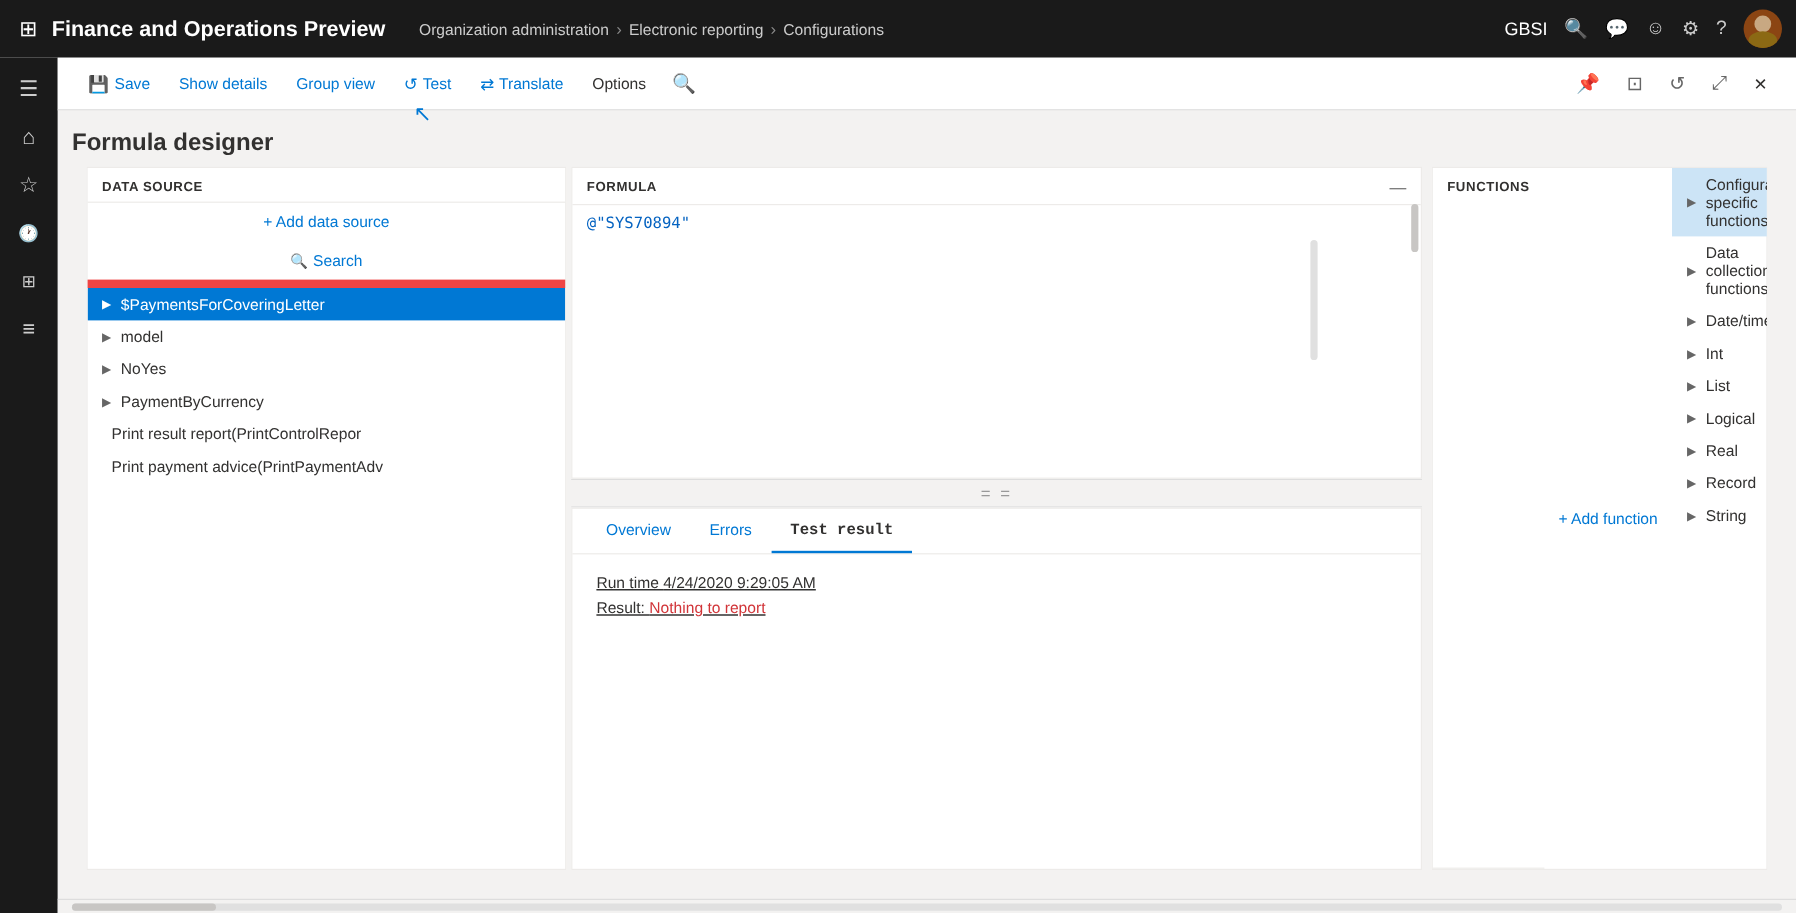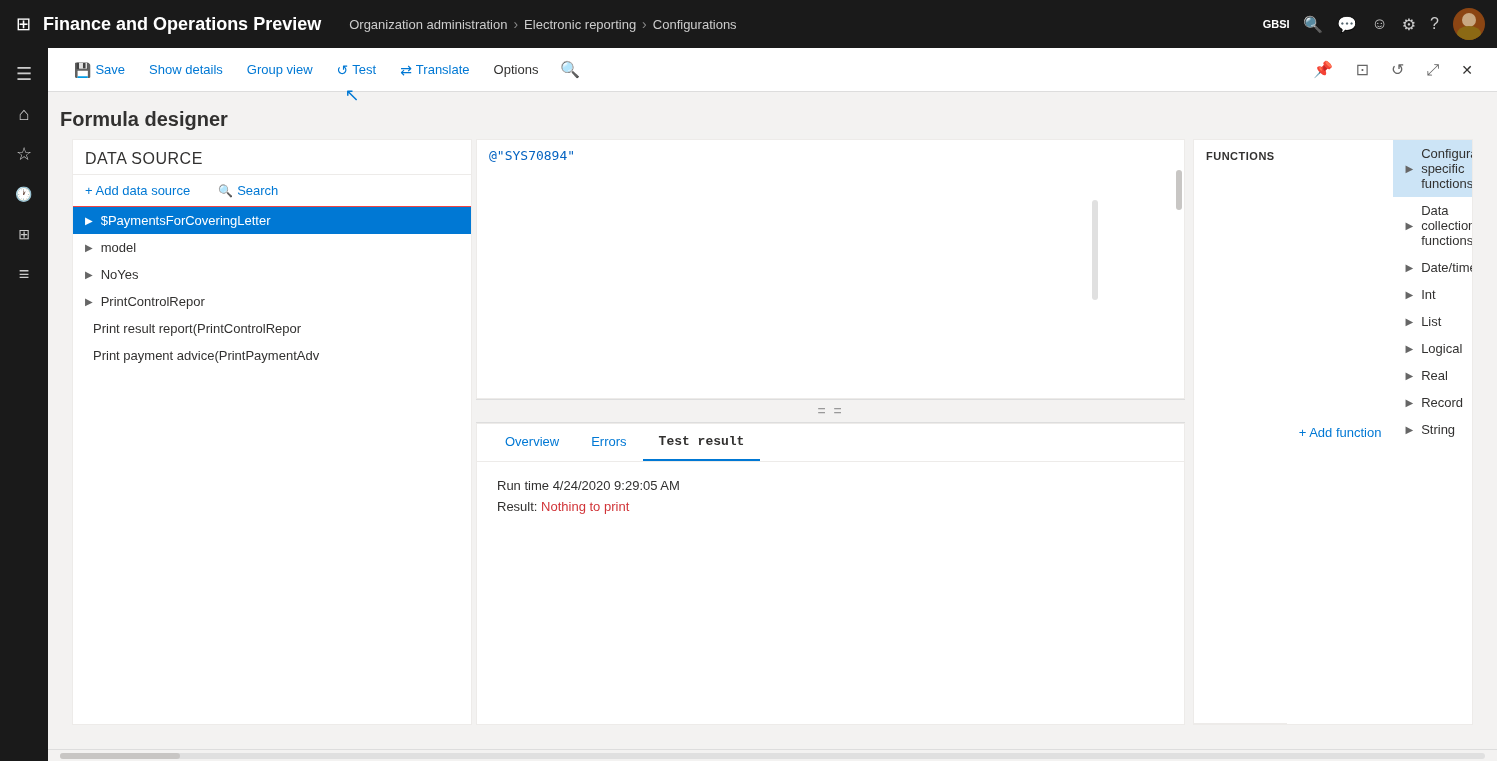--- a/index.html
+++ b/index.html
@@ -10,21 +10,21 @@
       display: flex; align-items: center;
       background: #1a1a1a; color: #fff;
       height: 48px; padding: 0 12px; gap: 8px;
     }
     .waffle-icon { color: #fff; font-size: 18px; cursor: pointer; padding: 4px; }
     .app-title { font-size: 18px; font-weight: 600; color: #fff; white-space: nowrap; }
     .breadcrumb { display: flex; align-items: center; gap: 6px; margin-left: 20px; flex: 1; }
     .breadcrumb-item { color: #ccc; font-size: 13px; }
     .breadcrumb-sep { color: #888; font-size: 14px; }
     .top-nav-actions { display: flex; align-items: center; gap: 14px; margin-left: auto; }
-    .top-nav-user { color: #fff; font-size: 11px; font-weight: 700; }
+    .top-nav-user { color: #fff; font-size: 15px; font-weight: 400; }
     .top-nav-icon { color: #ccc; font-size: 16px; cursor: pointer; }
     .avatar { width: 32px; height: 32px; border-radius: 50%; background: #8B4513; overflow: hidden; display: flex; align-items: center; justify-content: center; cursor: pointer; }
 
     
     .toolbar {
       display: flex; align-items: center;
       background: #fff; border-bottom: 1px solid #ddd;
       height: 44px; padding: 0 16px; gap: 4px;
     }
     .toolbar-btn {
@@ -45,45 +45,45 @@
     .content-area { display: flex; flex: 1; overflow: hidden; padding: 0 24px 24px 24px; gap: 0; }
 
     
     .left-panel {
       width: 400px; min-width: 300px;
       background: #fff; border: 1px solid #edebe9;
       display: flex; flex-direction: column;
       margin-right: 0;
     }
     .panel-header {
-      font-size: 16px; font-weight: 400; color: #323130;
+      font-size: 11px; font-weight: 700; color: #323130;
       padding: 10px 12px 6px 12px; text-transform: uppercase; letter-spacing: 0.5px;
       border-bottom: 1px solid #edebe9;
     }
-    .panel-actions { display: flex; align-items: center; gap: 28px; padding: 8px 12px; border-bottom: 1px solid #ef4444; }
+    .panel-actions { display: flex; align-items: center; gap: 18px; padding: 8px 12px; border-bottom: 7px solid #ef4444; flex-direction: column; }
     .panel-action-btn { display: flex; align-items: center; gap: 4px; color: #0078d4; cursor: pointer; font-size: 13px; border: none; background: transparent; }
     .data-source-list { flex: 1; overflow-y: auto; }
     .ds-item { display: flex; align-items: center; padding: 6px 12px; cursor: pointer; font-size: 13px; color: #323130; }
     .ds-item.selected { background: #0078d4; color: #fff; }
     .ds-item .chevron { font-size: 10px; margin-right: 8px; color: #666; }
     .ds-item.selected .chevron { color: #fff; }
     .ds-item-name { }
 
     
     .middle-panel { flex: 1; display: flex; flex-direction: column; margin: 0 4px; }
     .formula-area { background: #fff; border: 1px solid #edebe9; flex: 1; display: flex; flex-direction: column; position: relative; }
     .formula-header { font-size: 11px; font-weight: 700; color: #323130; padding: 8px 12px 6px 12px; text-transform: uppercase; letter-spacing: 0.5px; border-bottom: 1px solid #edebe9; display: flex; align-items: center; justify-content: space-between; }
     .formula-collapse-btn { cursor: pointer; color: #666; font-size: 14px; border: none; background: transparent; }
     .formula-content { flex: 1; padding: 8px 12px; font-family: 'Consolas', monospace; font-size: 13px; color: #0563c1; }
     .formula-divider { height: 24px; display: flex; align-items: center; justify-content: center; background: #f3f2f1; border-top: 1px solid #ddd; border-bottom: 1px solid #ddd; cursor: row-resize; color: #666; font-size: 14px; }
     .result-panel { background: #fff; border: 1px solid #edebe9; display: flex; flex-direction: column; }
     .result-tabs { display: flex; align-items: flex-end; border-bottom: 1px solid #edebe9; padding: 0 12px; }
     .result-tab { padding: 10px 16px; cursor: pointer; font-size: 13px; color: #0078d4; border: none; background: transparent; border-bottom: 2px solid transparent; }
     .result-tab.active { color: #323130; border-bottom: 2px solid #0078d4; font-weight: 600; font-family: Liberation Mono, monospace; }
-    .result-content { padding: 16px 20px; }
+    .result-content { padding: 16px 20px; text-decoration: underline; }
     .result-row { font-size: 13px; color: #323130; margin-bottom: 6px; }
     .result-row .label { color: #323130; }
     .result-row .value { color: #d13438; font-weight: 500; }
 
     
     .right-panel {
       width: 280px; min-width: 250px;
       background: #fff; border: 1px solid #edebe9;
       display: flex; flex-direction: row;
       margin-left: 4px;
@@ -211,37 +211,41 @@
           <div class="ds-item">
             <span class="chevron">▶</span>
             <span class="ds-item-name">model</span>
           </div>
           <div class="ds-item">
             <span class="chevron">▶</span>
             <span class="ds-item-name">NoYes</span>
           </div>
           <div class="ds-item">
             <span class="chevron">▶</span>
-            <span class="ds-item-name">PrintControlRepor</span>
+            <span class="ds-item-name">PaymentByCurrency</span>
           </div>
           <div class="ds-item">
             <span class="chevron" style="opacity:0;"></span>
             <span class="ds-item-name">Print result report(PrintControlRepor</span>
           </div>
           <div class="ds-item">
             <span class="chevron" style="opacity:0;"></span>
             <span class="ds-item-name">Print payment advice(PrintPaymentAdv</span>
           </div>
         </div>
 
         <div style="position:absolute; right:399px; top:200px; width:6px; height:100px; background:#ccc; cursor:col-resize; z-index:10; border-radius:3px; opacity:0.6;"></div>
       </div>
 
       <div class="middle-panel">
         <div class="formula-area" style="flex:1; max-height:260px; position:relative;">
+          <div class="formula-header">
+            <span>FORMULA</span>
+            <button class="formula-collapse-btn">—</button>
+          </div>
           <div class="formula-content">
             <span>@"SYS70894"</span>
           </div>
           <div class="scroll-handle"></div>
         </div>
         <div class="formula-divider">
           <span style="color:#999; letter-spacing:2px;">= =</span>
         </div>
         <div class="result-panel" style="flex:1;">
           <div class="result-tabs">
@@ -249,21 +253,21 @@
             <button class="result-tab">Errors</button>
             <button class="result-tab active">Test result</button>
           </div>
           <div class="result-content">
             <div class="result-row">
               <span class="label">Run time </span>
               <span class="label">4/24/2020 9:29:05 AM</span>
             </div>
             <div class="result-row">
               <span class="label">Result: </span>
-              <span class="value">Nothing to print</span>
+              <span class="value">Nothing to report</span>
             </div>
           </div>
         </div>
       </div>
 
       <div class="right-panel">
         <div class="functions-header">FUNCTIONS</div>
         <button class="add-function-btn">+ Add function</button>
         <div class="functions-list">
           <div class="func-item selected">

